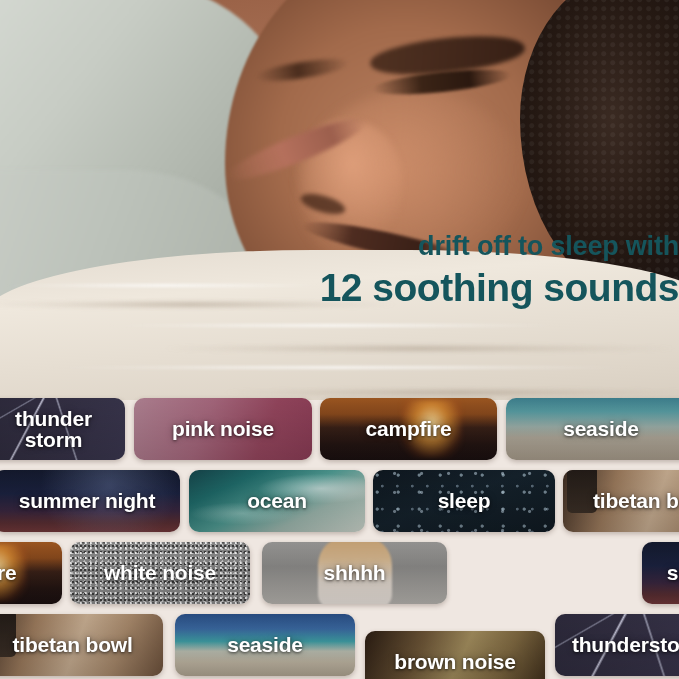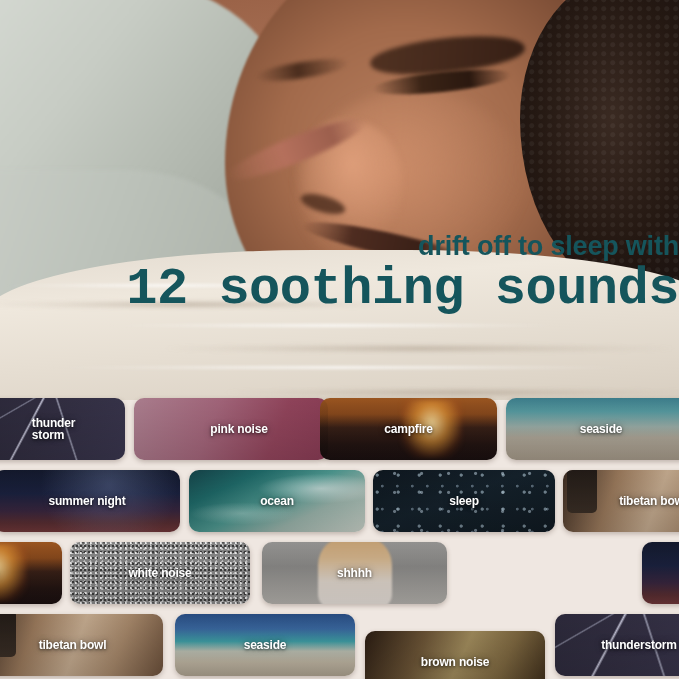--- a/index.html
+++ b/index.html
@@ -59,32 +59,32 @@
   .pillow-fold{position:absolute;height:3px;border-radius:50%;
     background:linear-gradient(90deg,rgba(255,255,255,0),rgba(255,255,255,.75),rgba(255,255,255,0));
     filter:blur(1.4px);}
   .pillow-shade{position:absolute;height:5px;border-radius:50%;
     background:linear-gradient(90deg,rgba(170,155,138,0),rgba(170,155,138,.55),rgba(170,155,138,0));
     filter:blur(2px);}
 
   
   .copy{position:absolute;left:0;top:232px;width:679px;text-align:right;z-index:6;}
   .sub{font-size:27px;font-weight:700;letter-spacing:-.2px;line-height:1.1;}
-  .head{font-family:Liberation Mono, monospace;font-size:52px;font-weight:700;
-        letter-spacing:-.5px;line-height:1.06;}
+  .head{font-family:Liberation Sans, sans-serif;font-size:39px;font-weight:700;
+        letter-spacing:-.5px;line-height:1.06;margin-top:5px;}
 
   
   .rows{position:absolute;left:0;top:390px;width:679px;height:289px;z-index:5;}
   .row{position:absolute;left:0;width:679px;height:62px;}
   .r1{top:8px;} .r2{top:80px;} .r3{top:152px;} .r4{top:224px;}
   .chip{position:absolute;height:62px;border-radius:10px;overflow:hidden;
     box-shadow:0 2px 5px rgba(70,45,35,.28);
     display:flex;align-items:center;justify-content:center;}
-  .chip .lbl{position:relative;z-index:3;color:#fff;font-size:12px;font-weight:700;
-    letter-spacing:-.2px;line-height:1.02;text-align:left;
+  .chip .lbl{position:relative;z-index:3;color:#fff;font-size:21px;font-weight:700;
+    letter-spacing:-.2px;line-height:1.02;text-align:center;
     text-shadow:0 1px 3px rgba(0,0,0,.62),0 0 7px rgba(0,0,0,.35);
     padding:0 6px;white-space:pre-line;}
   .chip .bg{position:absolute;inset:0;z-index:1;}
   .chip .ov{position:absolute;inset:0;z-index:2;
     background:linear-gradient(180deg,rgba(0,0,0,.06),rgba(0,0,0,.16));}
 
   
   .art-thunderstorm{background:
      linear-gradient(115deg,#2e2b3d 0%,#343044 45%,#3b3750 100%);}
   .art-thunderstorm::after{content:"";position:absolute;inset:0;
@@ -172,21 +172,21 @@
   </div>
 
   <div class="rows">
     <div class="row r1">
         <div class="chip" style="left: -18px; width: 143px;">
           <div class="bg art-thunderstorm"></div>
           <div class="ov"></div>
           <div class="lbl">thunder
 storm</div>
         </div>
-        <div class="chip" style="left: 134px; width: 178px; padding-left: 16px;">
+        <div class="chip" style="left: 134px; width: 178px;">
           <div class="bg art-pinknoise"></div>
           <div class="ov"></div>
           <div class="lbl">pink noise</div>
         </div>
         <div class="chip" style="left: 320px; width: 177px;">
           <div class="bg art-campfire"></div>
           <div class="ov"></div>
           <div class="lbl">campfire</div>
         </div>
         <div class="chip" style="left: 506px; width: 190px;">

